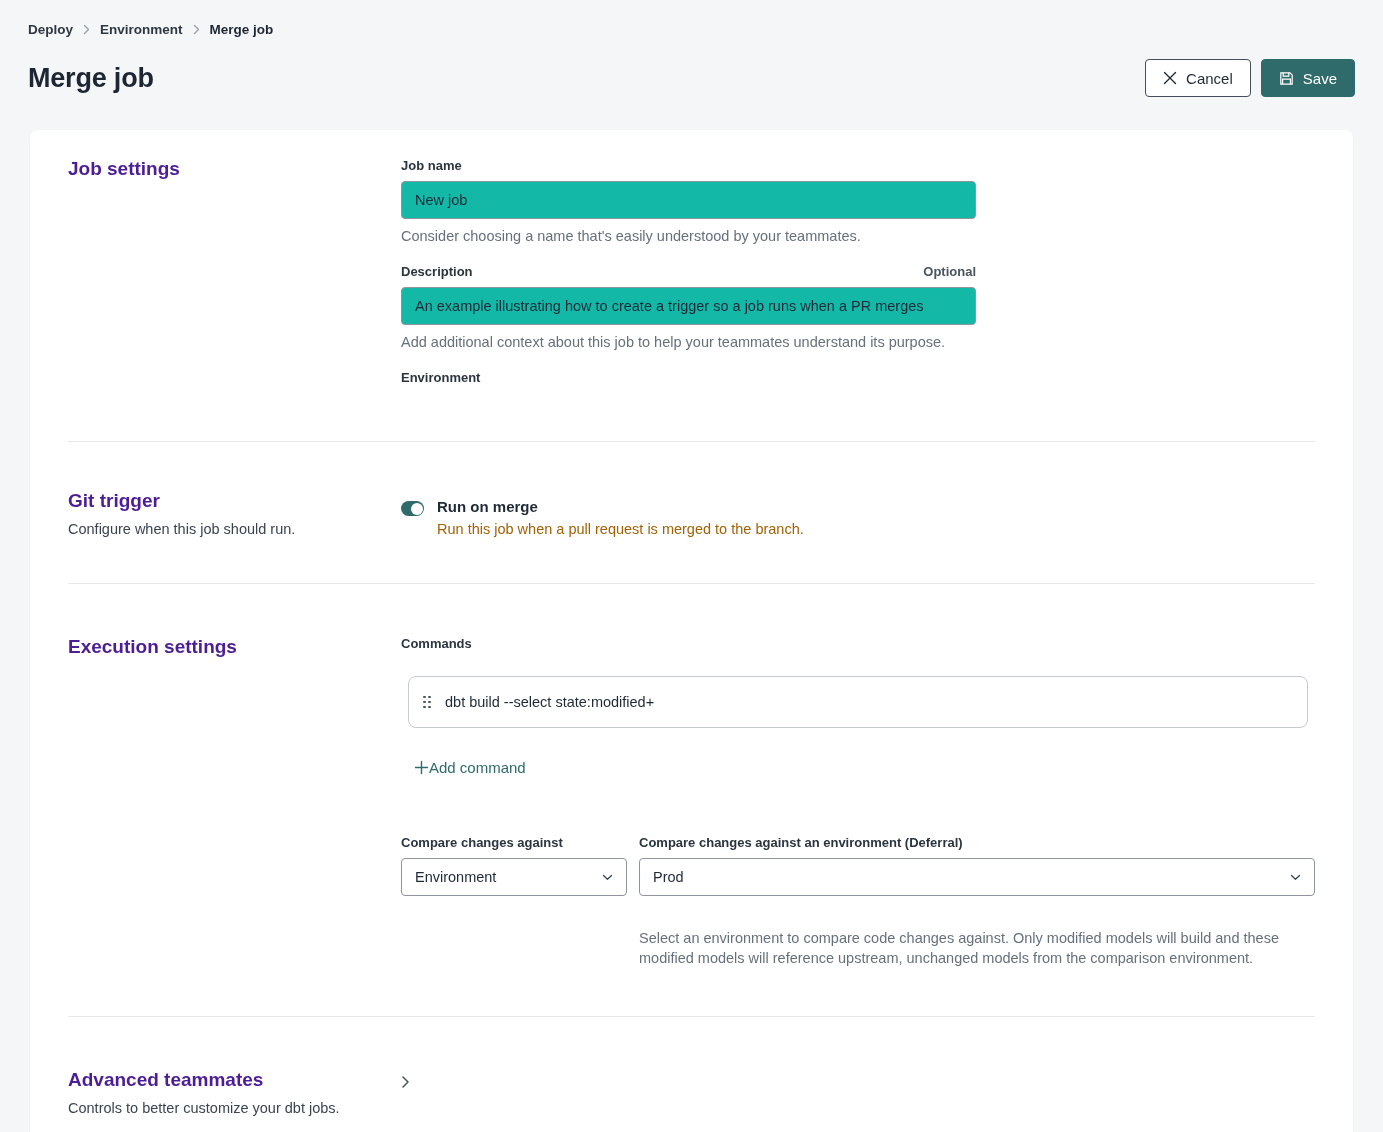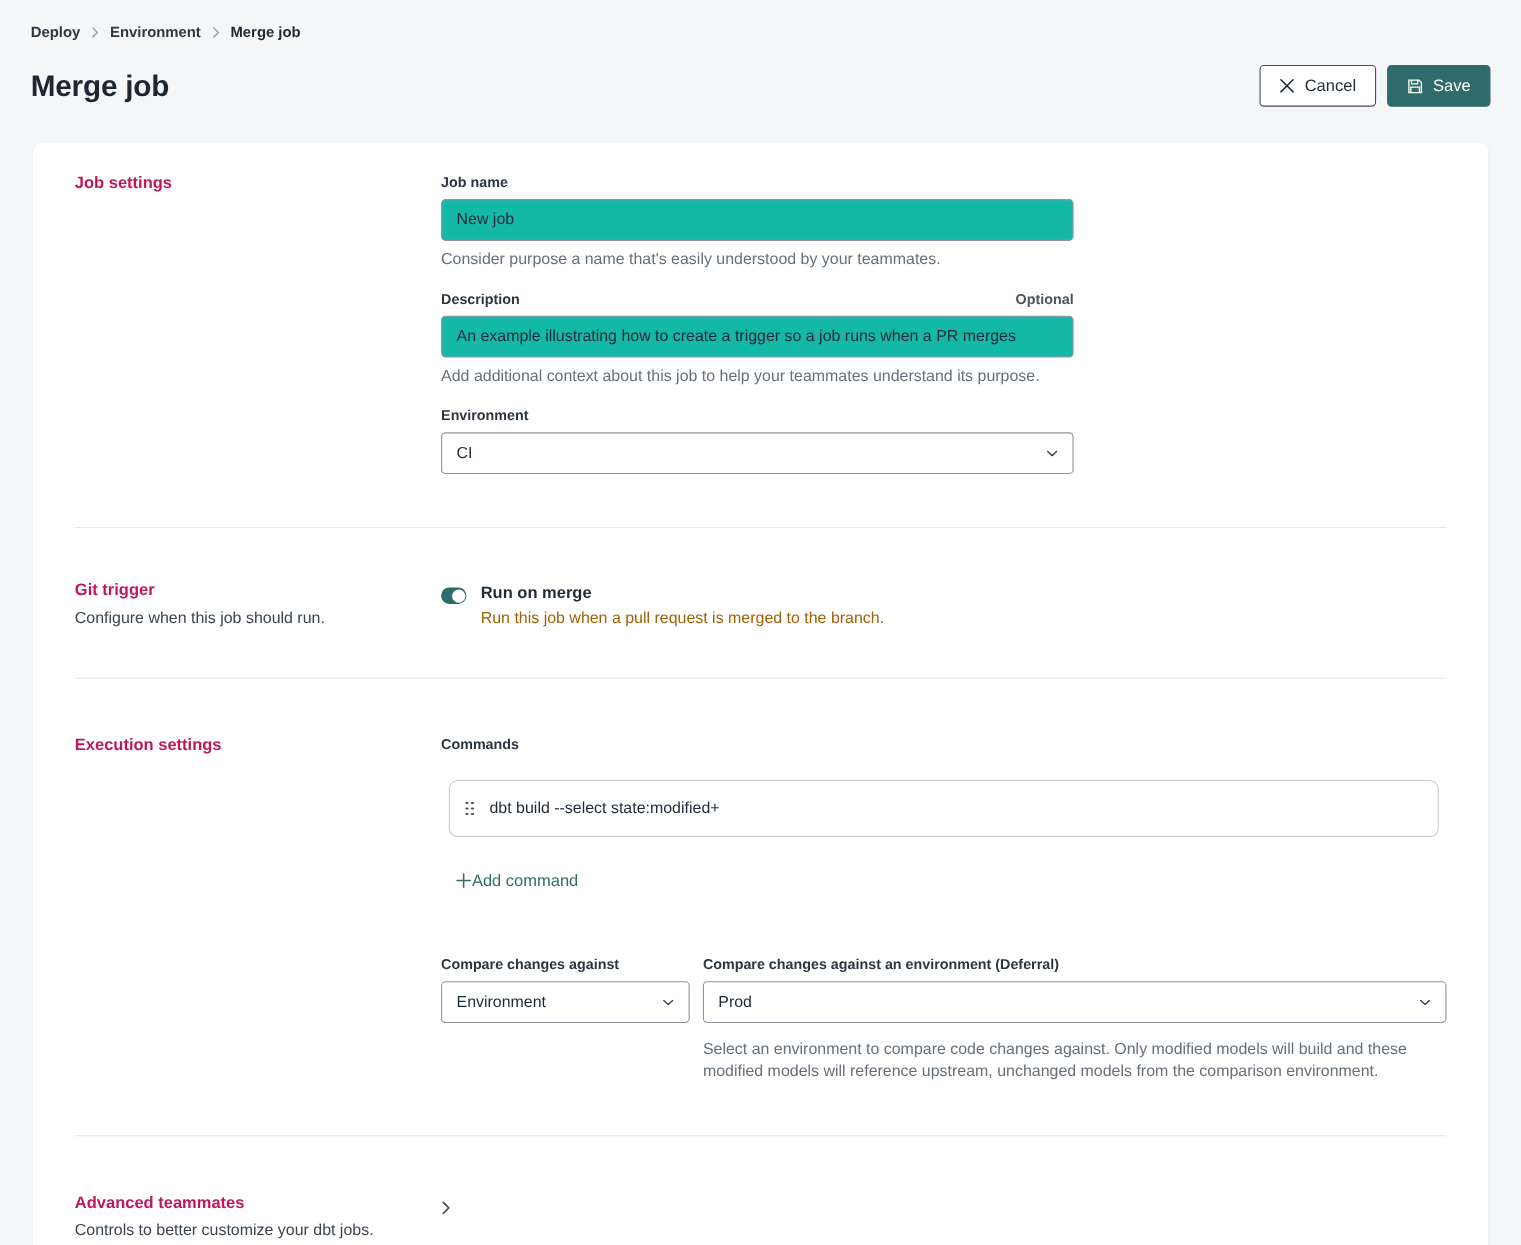--- a/index.html
+++ b/index.html
@@ -36,21 +36,21 @@
 
   .card {
     margin: 33px 30px 0 30px;
     background: #FFFFFF;
     border-radius: 8px;
     box-shadow: 0 1px 2px rgba(20,30,40,0.06);
   }
   .section { display: flex; padding-left: 38px; padding-right: 38px; }
   .section-left { width: 333px; flex-shrink: 0; }
   .section-right { flex: 1; min-width: 0; }
-  .section-heading { font-size: 15px; font-weight: 700; color: #be185d; }
+  .section-heading { font-size: 19px; font-weight: 700; color: #4c1d95; }
   .section-subtitle { font-size: 14.5px; color: #3A4450; margin-top: 9px; }
   .divider { border: none; border-top: 1px solid #E6E8EB; margin: 0 38px; }
 
   .sec-job { padding-top: 28px; padding-bottom: 48px; }
   .sec-git { padding-top: 48px; padding-bottom: 46px; align-items: flex-end; }
   .sec-exec { padding-top: 52px; padding-bottom: 48px; }
   .sec-adv { padding-top: 52px; padding-bottom: 40px; }
 
   .field { margin-bottom: 20px; }
   .field:last-child { margin-bottom: 0; }
@@ -105,21 +105,21 @@
   }
   .add-command {
     display: inline-flex; align-items: center; gap: 0;
     margin-top: 31px; margin-left: 13px;
     color: #306B6B; font-size: 15px; cursor: pointer;
     background: none; border: none; font-family: inherit;
   }
   .compare-row { display: flex; gap: 12px; margin-top: 56px; }
   .compare-col-1 { width: 226px; flex-shrink: 0; }
   .compare-col-2 { flex: 1; min-width: 0; }
-  .deferral-helper { font-size: 14.5px; color: #66707B; margin-top: 14px; max-width: 650px; line-height: 1.38; }
+  .deferral-helper { font-size: 14.5px; color: #66707B; margin-top: 32px; max-width: 650px; line-height: 1.38; }
 
   .adv-left { display: flex; align-items: flex-start; }
   .adv-chevron {
     background: none; border: none; cursor: pointer;
     color: #4A545E; margin-top: 6px; display: flex; padding: 0;
   }
 </style>
 </head>
 <body>
 
@@ -171,43 +171,35 @@
     <div class="section-left">
       <h2 class="section-heading">Job settings</h2>
     </div>
     <div class="section-right">
       <div class="narrow-col">
         <div class="field">
           <div class="field-label-row">
             <label class="field-label">Job name</label>
           </div>
           <input class="text-input" type="text" value="New job" style="">
-          <div class="field-helper">Consider purpose a name that's easily understood by your teammates.</div>
+          <div class="field-helper">Consider choosing a name that's easily understood by your teammates.</div>
         </div>
 
         <div class="field">
           <div class="field-label-row">
             <label class="field-label">Description</label>
             <span class="optional-tag">Optional</span>
           </div>
           <input class="text-input" type="text" value="An example illustrating how to create a trigger so a job runs when a PR merges" style="">
           <div class="field-helper">Add additional context about this job to help your teammates understand its purpose.</div>
         </div>
 
         <div class="field">
           <div class="field-label-row">
             <label class="field-label">Environment</label>
-          </div>
-          <div class="select-box">
-            <span class="select-value">CI</span>
-            <span class="select-chevron">
-              <svg width="11" height="7" viewBox="0 0 11 7">
-                  <path d="M1.5 1.5 L5.5 5.2 L9.5 1.5" fill="none" stroke="currentColor" stroke-width="1.3" stroke-linecap="round" stroke-linejoin="round"></path>
-                </svg>
-            </span>
           </div>
         </div>
       </div>
     </div>
   </section>
 
   <hr class="divider">
 
   <section class="section sec-git">
     <div class="section-left">

